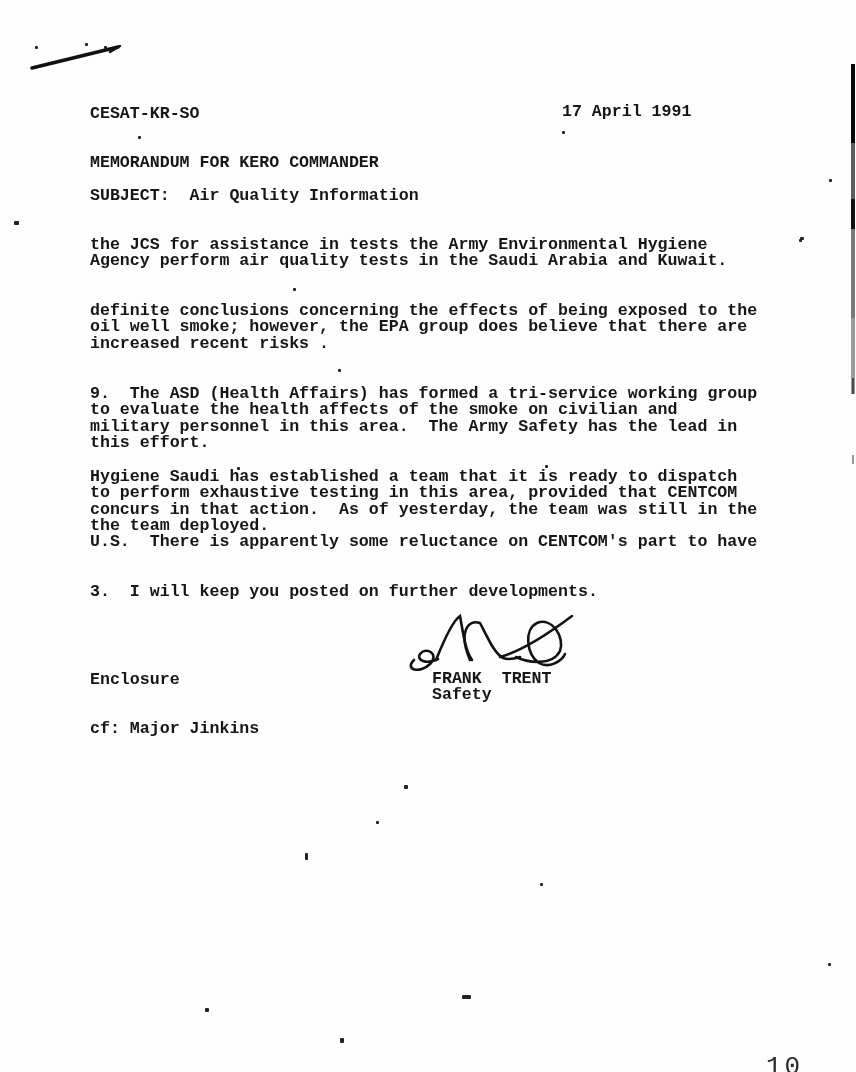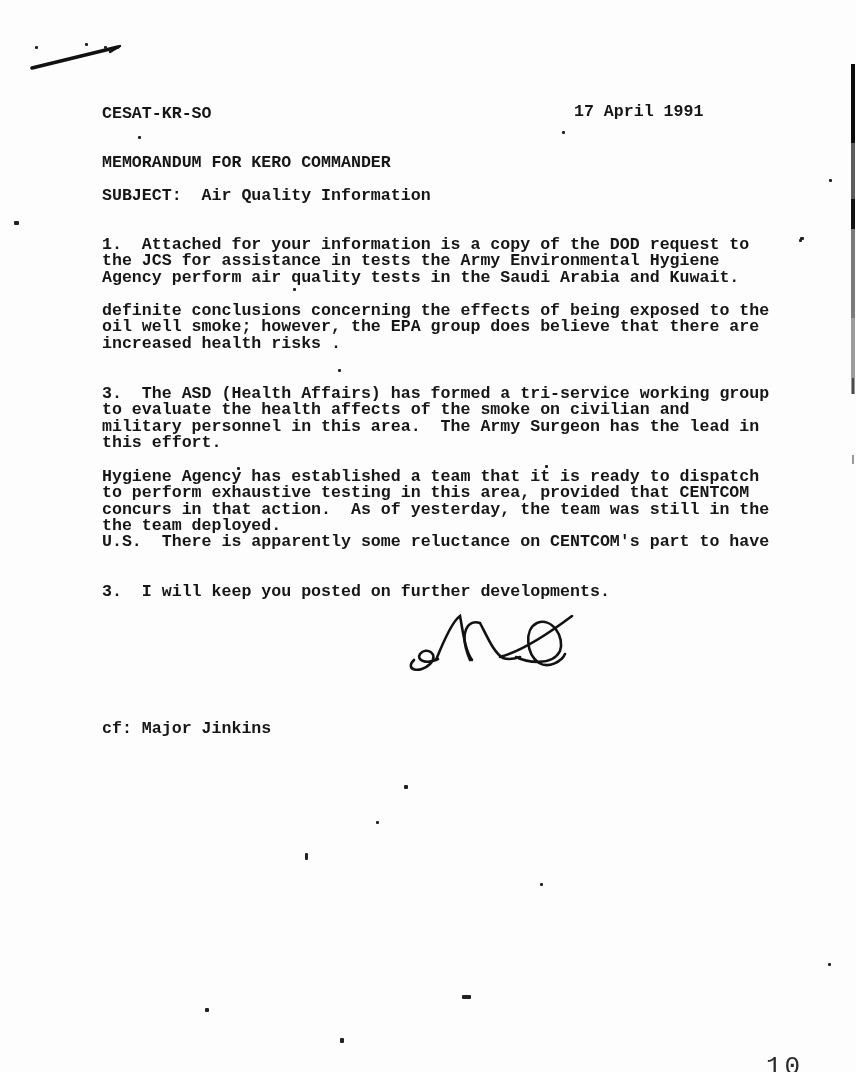--- a/index.html
+++ b/index.html
@@ -7,21 +7,21 @@
     position:relative;
     width:856px;height:1072px;
     background:#fdfdfd;
     overflow:hidden;
     font-family:"Liberation Mono","DejaVu Sans Mono",monospace;
     font-weight:700;
     font-size:16.6px;
     color:#161616;
     margin:0 auto;
   }
-  .content{position:absolute;left:90px;top:0;width:658px;margin-left:12px;}
+  .content{position:absolute;left:90px;top:0;width:658px;}
   .block{position:absolute;left:0;width:658px;}
   .tline{
     white-space:pre;
     height:16.35px;
     line-height:16.35px;
   }
   .hdr-row{position:relative;}
   .hdr-date{position:absolute;left:472px;top:0;}
   .sig-block{position:absolute;left:342px;width:316px;}
   .indent1{padding-left:40px;}
@@ -68,47 +68,53 @@
 
     <div class="block" style="top:155px">
       <div class="tline">MEMORANDUM FOR KERO COMMANDER</div>
     </div>
 
     <div class="block" style="top:188px">
       <div class="tline">SUBJECT:  Air Quality Information</div>
     </div>
 
     <div class="block" style="top:237px">
-        <div class="tline">1.  Attached for your information is a copy of the DOD request to</div>
         <div class="tline">the JCS for assistance in tests the Army Environmental Hygiene</div>
         <div class="tline">Agency perform air quality tests in the Saudi Arabia and Kuwait.</div>
       </div>
     <div class="block" style="top:303px">
         <div class="tline">definite conclusions concerning the effects of being exposed to the</div>
         <div class="tline">oil well smoke; however, the EPA group does believe that there are</div>
-        <div class="tline">increased health risks .</div>
+        <div class="tline">increased recent risks .</div>
       </div>
     <div class="block" style="top:386px">
-        <div class="tline">3.  The ASD (Health Affairs) has formed a tri-service working group</div>
+        <div class="tline">9.  The ASD (Health Affairs) has formed a tri-service working group</div>
         <div class="tline">to evaluate the health affects of the smoke on civilian and</div>
-        <div class="tline">military personnel in this area.  The Army Surgeon has the lead in</div>
+        <div class="tline">military personnel in this area.  The Army Safety has the lead in</div>
         <div class="tline">this effort.</div>
       </div>
     <div class="block" style="top:469px">
-        <div class="tline">Hygiene Agency has established a team that it is ready to dispatch</div>
+        <div class="tline">Hygiene Saudi has established a team that it is ready to dispatch</div>
         <div class="tline">to perform exhaustive testing in this area, provided that CENTCOM</div>
         <div class="tline">concurs in that action.  As of yesterday, the team was still in the</div>
         <div class="tline">the team deployed.</div>
         <div class="tline">U.S.  There is apparently some reluctance on CENTCOM's part to have</div>
       </div>
     <div class="block" style="top:584px">
         <div class="tline">3.  I will keep you posted on further developments.</div>
       </div>
 
+    <div class="block" style="top:672px">
+      <div class="tline">Enclosure</div>
+    </div>
 
+    <div class="block sig-block" style="top:671px">
+      <div class="tline">FRANK  TRENT</div>
+      <div class="tline">Safety</div>
+    </div>
 
     <div class="block" style="top:721px">
       <div class="tline">cf: Major Jinkins</div>
     </div>
 
   </div>
 
   <svg class="signature" width="180" height="70" viewBox="0 0 180 70">
     <g stroke="#121212" stroke-width="2.6" fill="none" stroke-linecap="round">
       <path d="M14,50 C4,60 20,64 30,54 C40,44 26,36 20,44 C16,50 26,55 38,49"></path>

